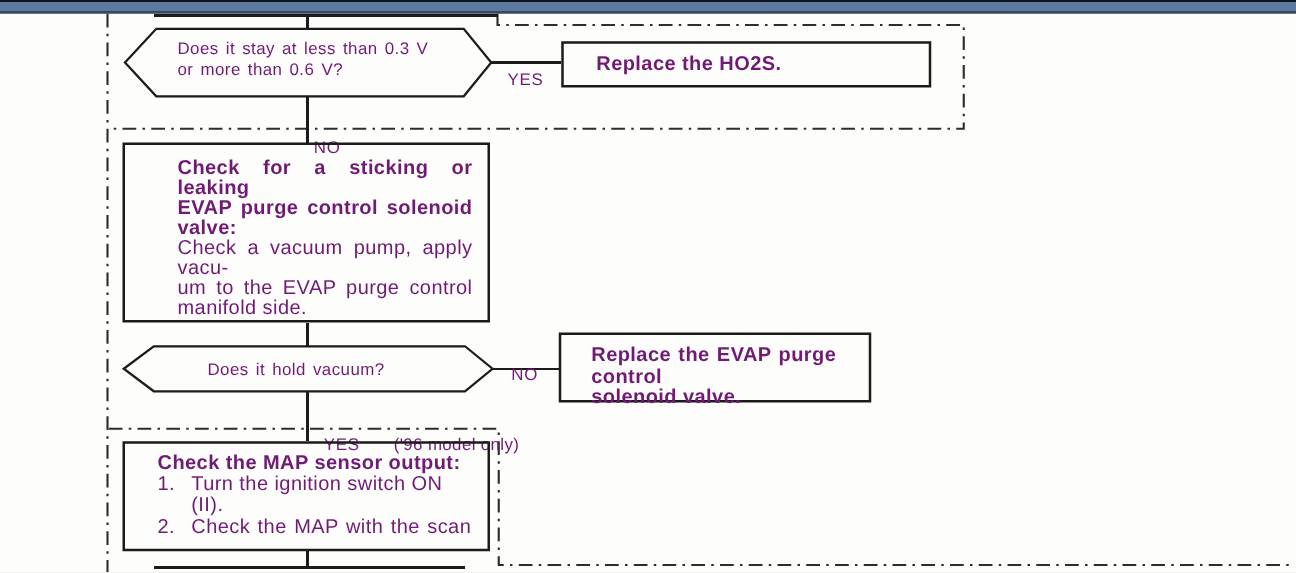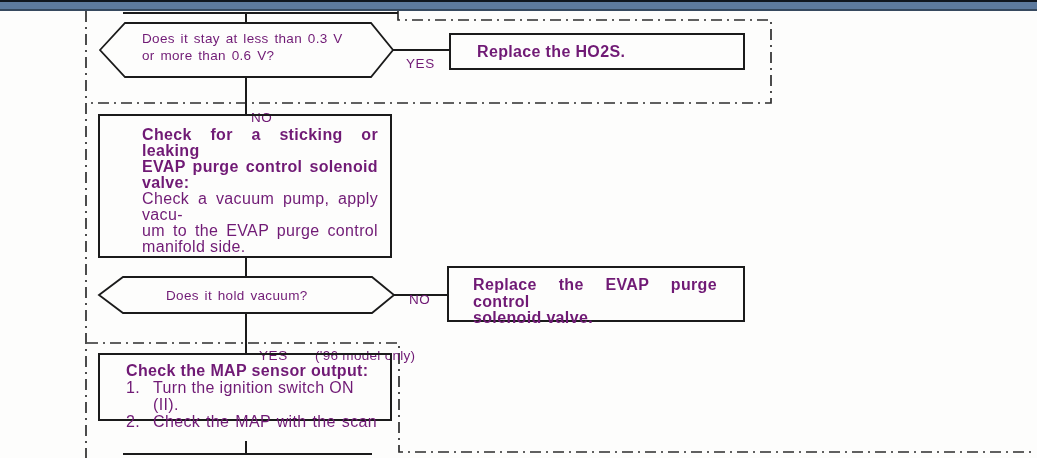--- a/index.html
+++ b/index.html
@@ -23,22 +23,22 @@
   .j { text-align:justify; text-align-last:justify; }
   .lbl {
     position:absolute; font-size:13.5px; letter-spacing:.6px; white-space:nowrap;margin-top:24px;
   }
   .hextxt {
     position:absolute; font-size:13.5px; letter-spacing:.35px; word-spacing:1.6px;
     line-height:16.5px; white-space:nowrap;
   }
   #box-ho2s { left:449px; top:33px; width:296px; height:37px; display:flex; align-items:center; padding-left:26px; }
   #box-evap { left:98px;  top:114px; width:294px; height:144px; padding:11px 12px 0 42px; }
-  #box-revap{ left:447px; top:266px; width:298px; height:56px; padding:9px 26px 0 24px; line-height:16.5px; }
-  #box-map  { left:98px;  top:353px; width:294px; height:68px; padding:7px 13px 0 26px; line-height:17px; }
+  #box-revap{ left:447px; top:266px; width:250px; height:56px; padding:9px 26px 0 24px; line-height:16.5px; }
+  #box-map  { left:98px;  top:353px; width:294px; height:88px; padding:7px 13px 0 26px; line-height:17px; }
   .steprow { display:flex; }
   .stepnum { width:27px; flex:0 0 27px; }
   .steptxt { flex:1; }
 </style>
 </head>
 <body>
 
 <div class="screen">
 
   <div class="titlebar"></div>

